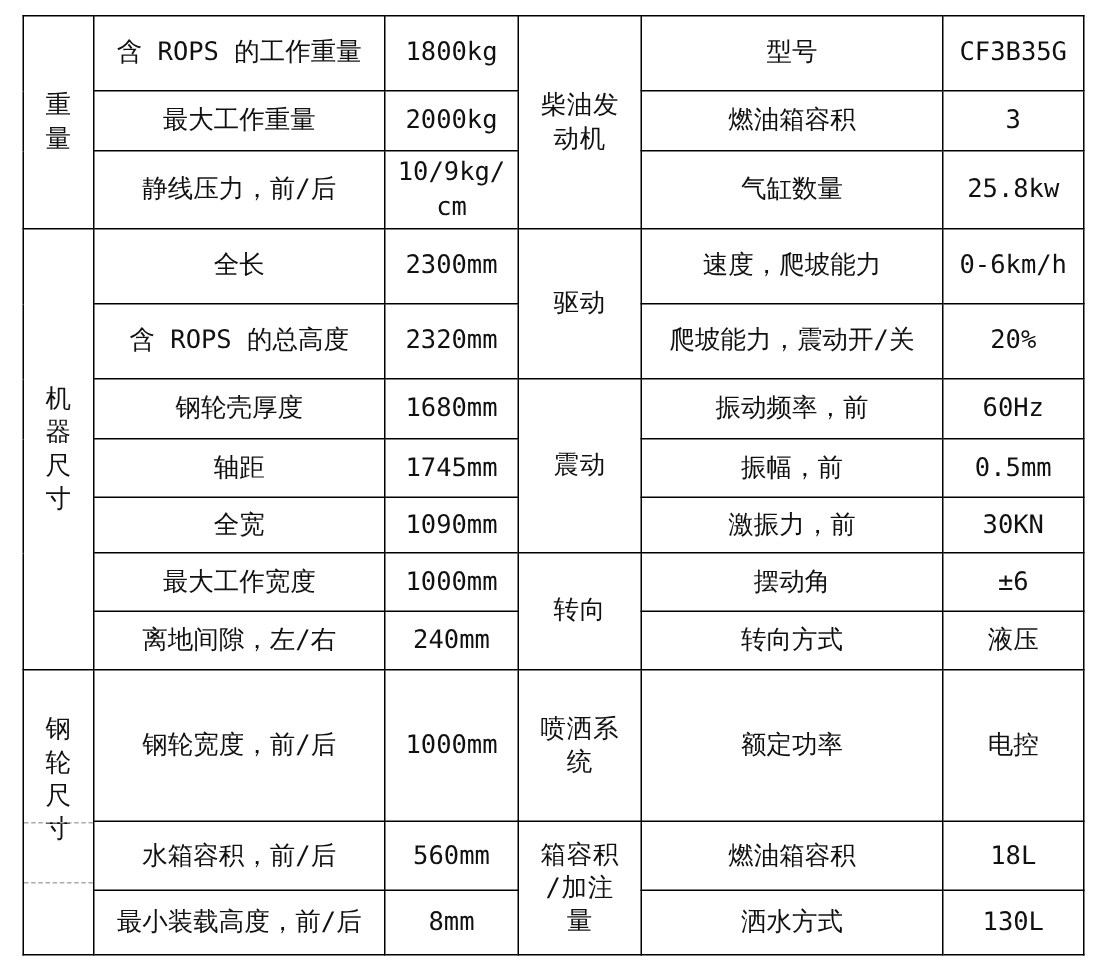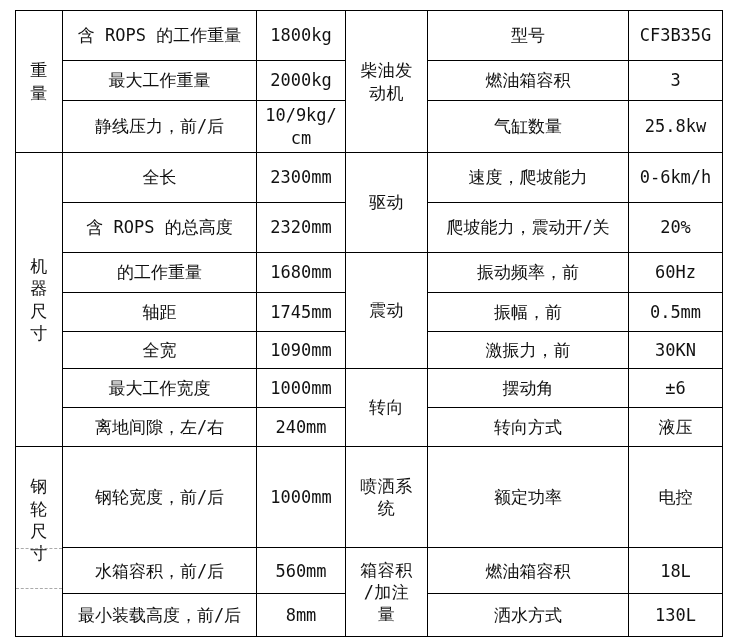--- a/index.html
+++ b/index.html
@@ -111,21 +111,21 @@
         <td><span>速度，爬坡能力</span></td>
         <td><span>0-6km/h</span></td>
       </tr>
       <tr style="height:50px">
         <td><span>含 ROPS 的总高度</span></td>
         <td><span>2320mm</span></td>
         <td><span>爬坡能力，震动开/关</span></td>
         <td><span>20%</span></td>
       </tr>
       <tr style="height:40px">
-        <td><span>的工作重量</span></td>
+        <td><span>钢轮壳厚度</span></td>
         <td><span>1680mm</span></td>
         <td class="grp" rowspan="3"><span>震动</span></td>
         <td><span>振动频率，前</span></td>
         <td><span>60Hz</span></td>
       </tr>
       <tr style="height:39px">
         <td><span>轴距</span></td>
         <td><span>1745mm</span></td>
         <td><span>振幅，前</span></td>
         <td><span>0.5mm</span></td>

